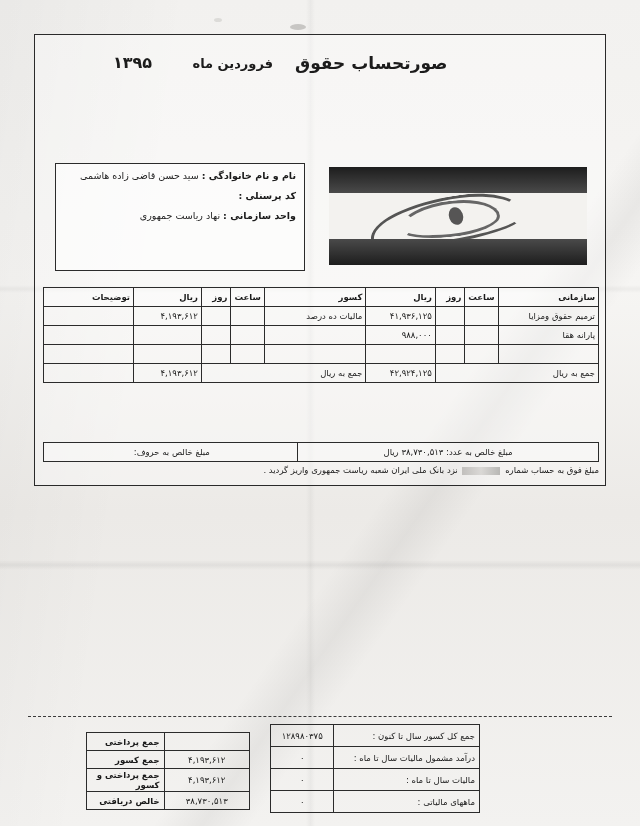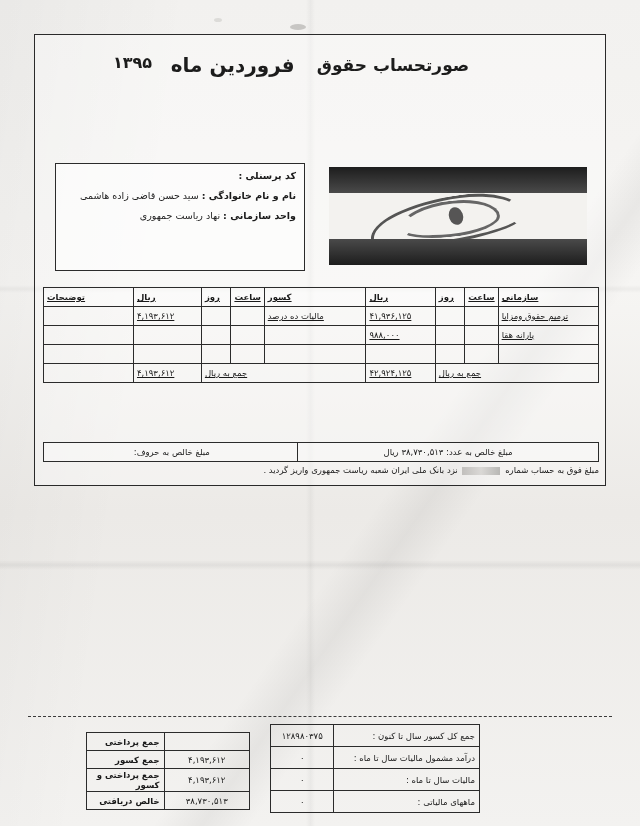--- a/index.html
+++ b/index.html
@@ -39,21 +39,21 @@
   .ttl-row{
     position:absolute;left:0;top:18px;width:100%;
     display:flex;align-items:center;justify-content:center;
     direction:rtl;
   }
   .doc-title{
     font-size:17px;font-weight:bold;color:#1c1c1c;
     letter-spacing:0.5px;
     font-family:"DejaVu Sans","Liberation Sans",sans-serif;
   }
-  .doc-month{font-size:20px;font-weight:bold;color:#1c1c1c;margin-right:22px;}
+  .doc-month{font-size:13px;font-weight:bold;color:#1c1c1c;margin-right:22px;}
   .doc-year{
     position:absolute;left:78px;top:18px;
     font-size:16px;font-weight:bold;color:#1c1c1c;letter-spacing:1px;
   }
 
   
   #logo{
     position:absolute;right:18px;top:132px;width:258px;height:98px;
   }
   #logo .band{
@@ -103,24 +103,23 @@
 
   
   #tbl{
     position:absolute;left:8px;top:252px;width:556px;
     border-collapse:collapse;direction:rtl;
     font-size:8.5px;color:#1a1a1a;
   }
   #tbl td,#tbl th{
     border:1px solid #2b2b2b;
     padding:2px 3px;
-    text-align:left;
+    text-align:right;
     font-weight:normal;
     height:14px;
-    text-decoration:underline;
   }
   #tbl thead th{font-weight:bold;font-size:8.5px;background:rgba(255,255,255,0.35);}
   .c-pay{width:120px;text-align:right;padding-right:6px;}
   .c-h{width:26px;}
   .c-d{width:26px;}
   .c-r{width:72px;}
   .c-ded{width:128px;}
   .c-note{width:104px;}
   .row-tall td{height:17px;}
   .blankrow td{height:40px;}
@@ -199,26 +198,26 @@
       <div class="band b1"></div>
       <div class="mid"></div>
       <div class="swoosh"></div>
       <div class="swoosh2"></div>
       <div class="dot"></div>
       <div class="band b2"></div>
     </div>
 
     <div id="infobox">
       <div class="line">
+        <span class="lbl">نام و نام خانوادگی :</span>
+        <span class="val">سید حسن قاضی زاده هاشمی</span>
+      </div>
+      <div class="line">
         <span class="lbl">کد پرسنلی :</span>
         <span class="val"></span>
-      </div>
-      <div class="line">
-        <span class="lbl">نام و نام خانوادگی :</span>
-        <span class="val">سید حسن قاضی زاده هاشمی</span>
       </div>
       <div class="line">
         <span class="lbl">واحد سازمانی :</span>
         <span class="val">نهاد ریاست جمهوری</span>
       </div>
     </div>
 
     <table id="tbl">
       <thead>
         <tr>

